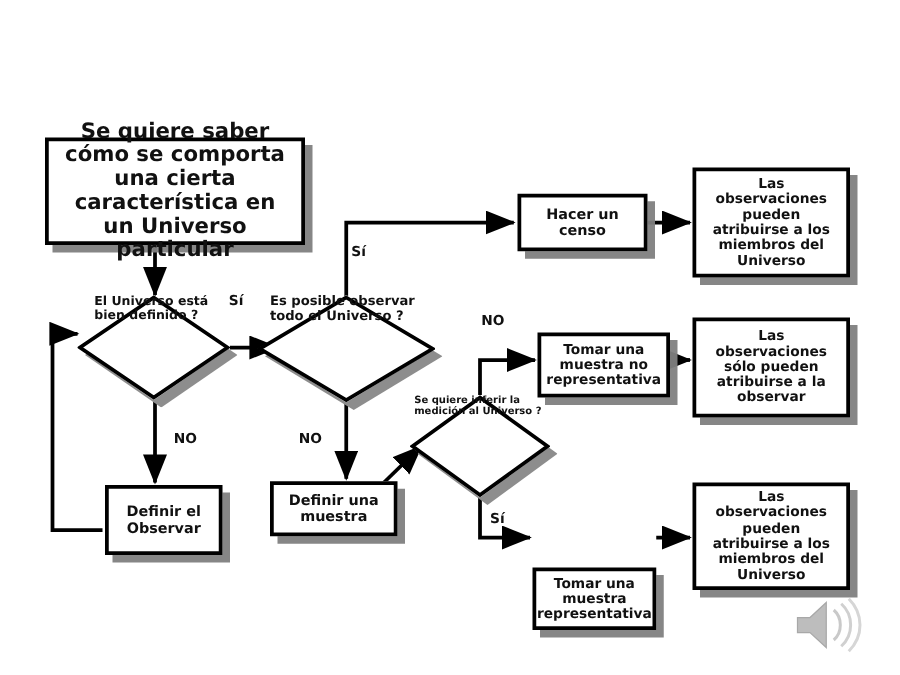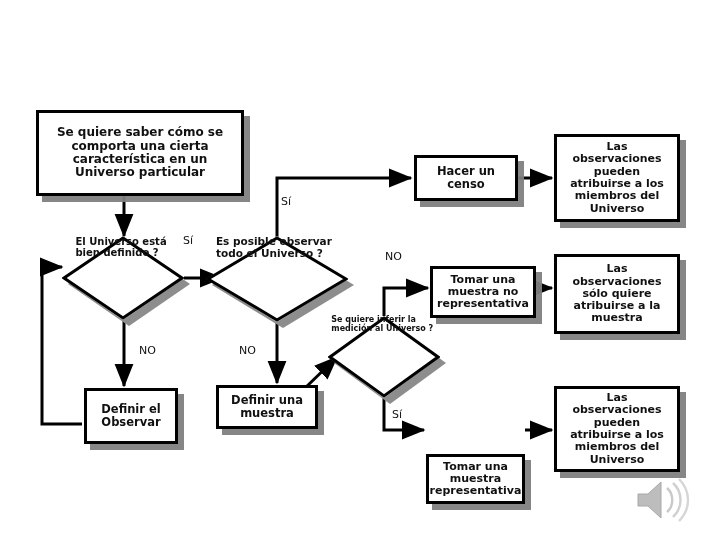--- a/index.html
+++ b/index.html
@@ -42,21 +42,21 @@
     position:absolute;left:0;top:0;width:100%;height:100%;
     pointer-events:none;
   }
   .diamond-label{
     position:relative;z-index:3;
     text-align:left;font-weight:bold;color:#111;line-height:1.12;
     width:78%;
   }
 
   .edge-label{
-    position:absolute;font-weight:normal;color:#111;
+    position:absolute;font-weight:bold;color:#111;
     white-space:nowrap;
   }
 
   
   .speaker{position:absolute;}
 </style>
 </head>
 <body>
 
 <div id="stage">
@@ -88,21 +88,21 @@
       <path d="M384,398 L384,430 L424,430"></path>
 
       <path d="M536,288 L552,288"></path>
 
       <path d="M525,430 L552,430"></path>
 
       <path d="M82,424 L42,424 L42,267 L62,267"></path>
     </g>
   </svg>
 
-  <div class="node box" style="left:36px;top:110px;width:208px;height:86px;font-size:12px;padding:4px 10px;">
+  <div class="node box" style="left:36px;top:110px;width:208px;height:86px;font-size:17px;padding:4px 10px;">
     <span>Se quiere saber cómo se comporta una cierta característica en un Universo particular</span>
   </div>
 
   <div class="node diamond-wrap" style="left:62px;top:236px;width:122px;height:84px;">
     <div class="diamond-shadow"></div>
     <div class="diamond"></div>
     <svg class="diamond-border" viewBox="0 0 122 84">
       <polygon points="61,2 120,42 61,82 2,42" fill="none" stroke="#000" stroke-width="3"></polygon>
     </svg>
     <div class="diamond-label" style="font-size:10px;margin:auto;">El Universo está bien definido ?</div>
@@ -140,21 +140,21 @@
       <polygon points="56,2 110,41 56,80 2,41" fill="none" stroke="#000" stroke-width="3"></polygon>
     </svg>
     <div class="diamond-label" style="font-size:8px;margin:auto;width:94%;">Se quiere inferir la medición al Universo ?</div>
   </div>
 
   <div class="node box" style="left:430px;top:266px;width:106px;height:52px;font-size:11px;padding:2px 4px;">
     <span>Tomar una muestra no representativa</span>
   </div>
 
   <div class="node box" style="left:554px;top:254px;width:126px;height:80px;font-size:11px;padding:3px 6px;">
-    <span>Las observaciones sólo quiere atribuirse a la muestra</span>
+    <span>Las observaciones sólo pueden atribuirse a la observar</span>
   </div>
 
   <div class="node box" style="left:426px;top:406px;width:99px;height:50px;font-size:11px;padding:2px 4px;margin-top:48px;">
     <span>Tomar una muestra representativa</span>
   </div>
 
   <div class="node box" style="left:554px;top:386px;width:126px;height:86px;font-size:11px;padding:3px 6px;">
     <span>Las observaciones pueden atribuirse a los miembros del Universo</span>
   </div>
 

